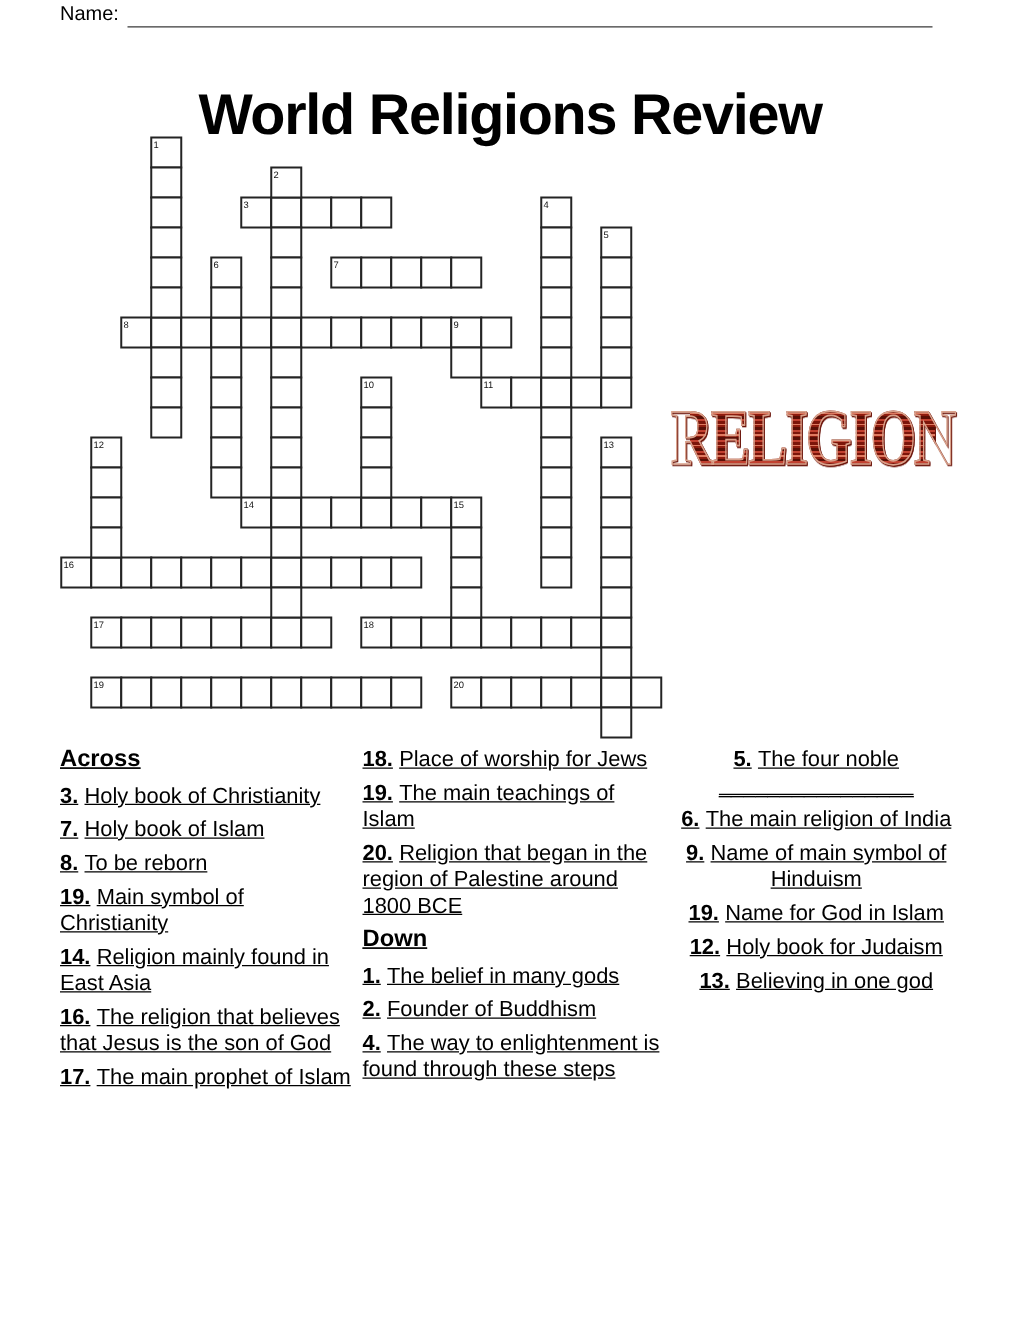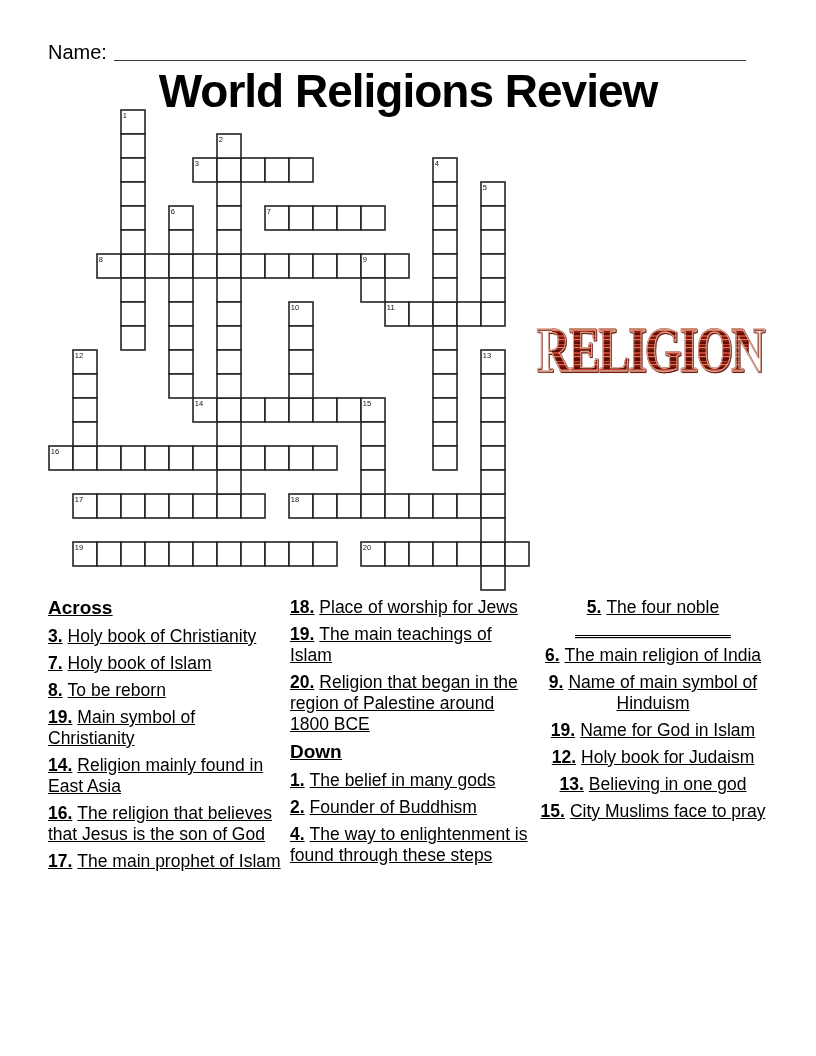--- a/index.html
+++ b/index.html
@@ -4,21 +4,21 @@
 <style>
   html,body{margin:0;padding:0;}
   body{
     width:816px;height:1056px;background:#ffffff;position:relative;
     font-family:"Liberation Sans","DejaVu Sans",sans-serif;color:#000;
     overflow:hidden;
   }
   
   .name-row{
     position:absolute;left:48px;top:2px;width:698px;
-    display:flex;align-items:center;font-size:20px;line-height:20px;margin-top:40px;
+    display:flex;align-items:flex-end;font-size:16px;line-height:20px;
   }
   .name-line{flex:1;border-bottom:1.6px solid #3a3a3a;height:16px;margin-left:7px;}
   .title{
     position:absolute;left:0;top:32px;width:100%;text-align:center;
     font-size:46px;line-height:56px;letter-spacing:-1px;font-weight:bold;
   }
   
   #grid-svg{position:absolute;left:47px;top:108px;}
   .gcell{fill:#ffffff;stroke:#242424;stroke-width:1.6;}
   .gnum{font-size:7.5px;font-family:"Liberation Sans","DejaVu Sans",sans-serif;fill:#111;}
@@ -259,14 +259,13 @@
     <p class="clue"><b>4.</b><span>The way to enlightenment is found through these steps</span></p>
   </div>
 <div class="clue-col" id="col3">
     <p class="clue"><b>5.</b><span>The four noble
 ________________</span></p>
     <p class="clue"><b>6.</b><span>The main religion of India</span></p>
     <p class="clue"><b>9.</b><span>Name of main symbol of Hinduism</span></p>
     <p class="clue"><b>19.</b><span>Name for God in Islam</span></p>
     <p class="clue"><b>12.</b><span>Holy book for Judaism</span></p>
     <p class="clue"><b>13.</b><span>Believing in one god</span></p>
-    <p class="clue"><b>15.</b><span>City Muslims face to pray</span></p>
   </div>
 
 </body></html>

